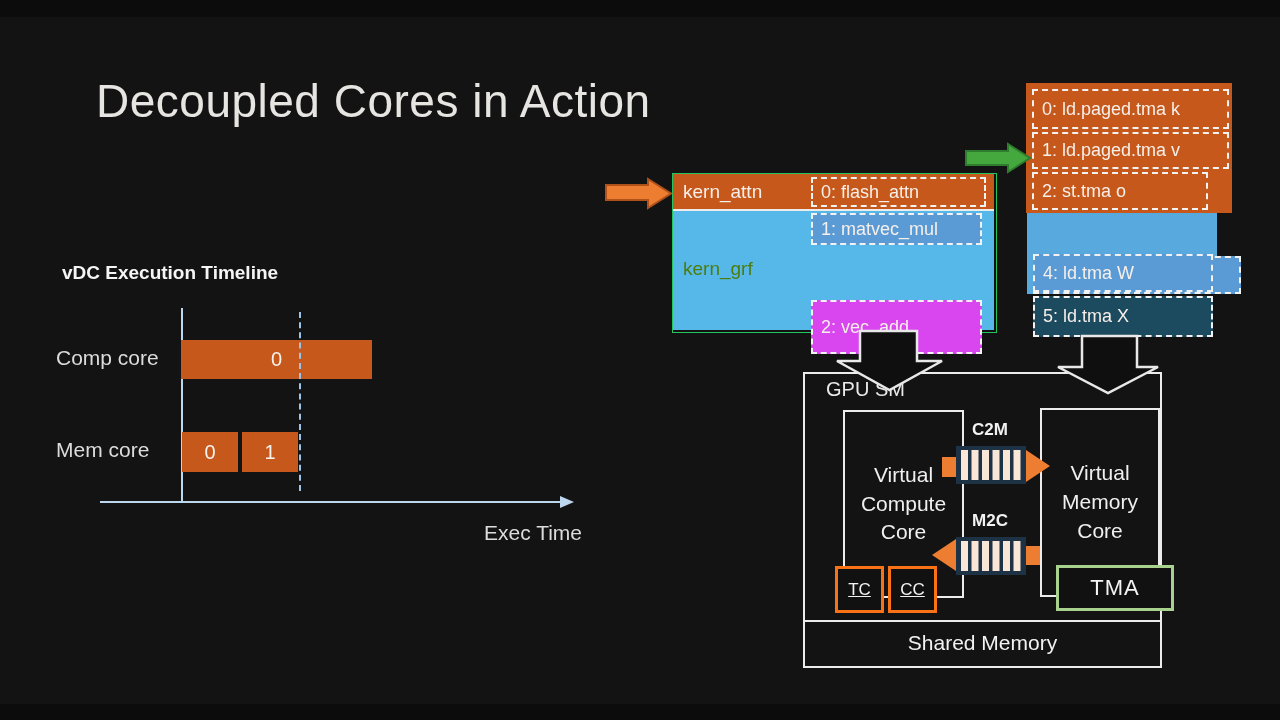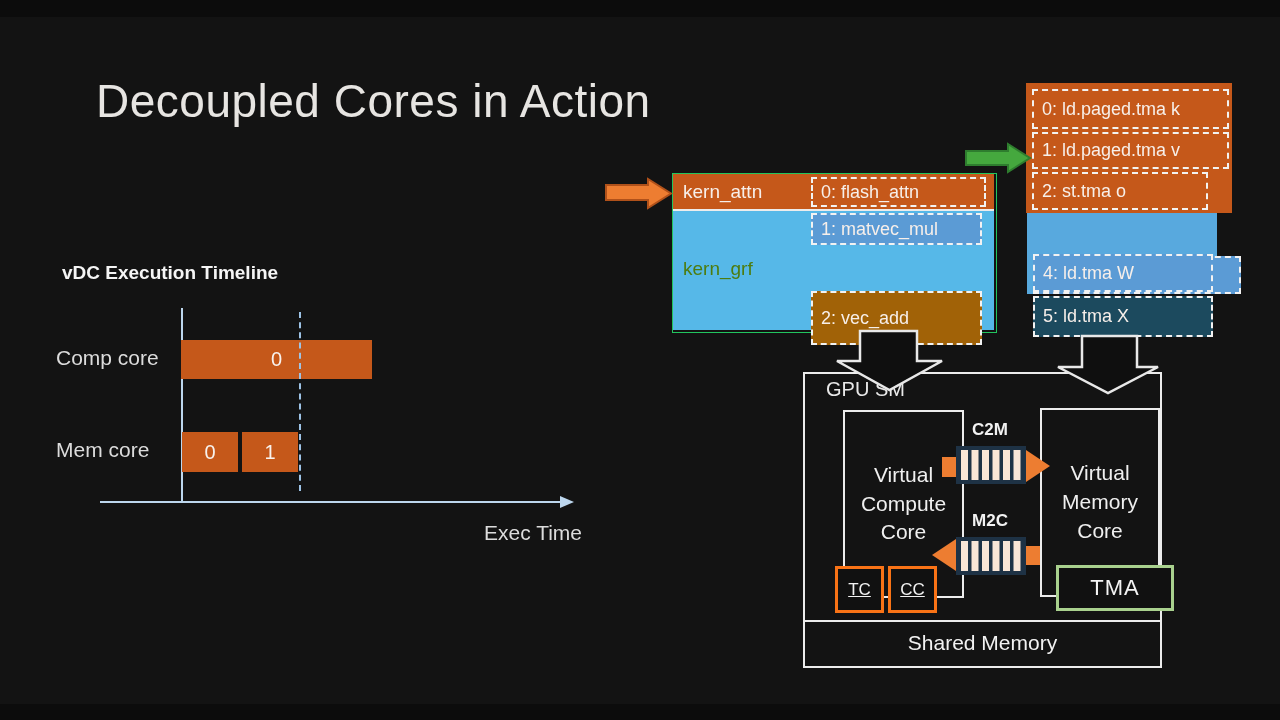--- a/index.html
+++ b/index.html
@@ -78,21 +78,21 @@
   <svg class="flow" style="left:604px;top:175px;" width="70" height="38" viewBox="604 175 70 38">
     <polygon points="606,185 648,185 648,179 671,193.5 648,208 648,200 606,200" fill="#ED7D31" stroke="#b0511a" stroke-width="2"></polygon>
   </svg>
 
   <div class="ktable">
     <div class="krow-attn">kern_attn</div>
     <div class="kgrf"></div>
     <div class="kgrf-label">kern_grf</div>
     <div class="dashed-cell" style="left:138px;top:3px;width:175px;height:30px;background:transparent;">0: flash_attn</div>
     <div class="dashed-cell" style="left:138px;top:39px;width:171px;height:32px;background:#5B9BD5;">1: matvec_mul</div>
-    <div class="dashed-cell" style="left:138px;top:117px;width:171px;height:54px;background:#a16207;">2: vec_add</div>
+    <div class="dashed-cell" style="left:138px;top:126px;width:171px;height:54px;background:#d946ef;">2: vec_add</div>
   </div>
 
   <svg class="flow" style="left:963px;top:141px;" width="70" height="34" viewBox="963 141 70 34">
     <polygon points="966,151 1008,151 1008,144 1030,158 1008,172 1008,165 966,165" fill="#45A83E" stroke="#2e7d2e" stroke-width="2"></polygon>
   </svg>
 
   <div class="stack-orange"></div>
   <div class="stack-blue"></div>
   <div class="dashed-cell" style="left:1032px;top:89px;width:197px;height:40px;background:transparent;">0: ld.paged.tma k</div>
   <div class="dashed-cell" style="left:1032px;top:132px;width:197px;height:37px;background:transparent;">1: ld.paged.tma v</div>

